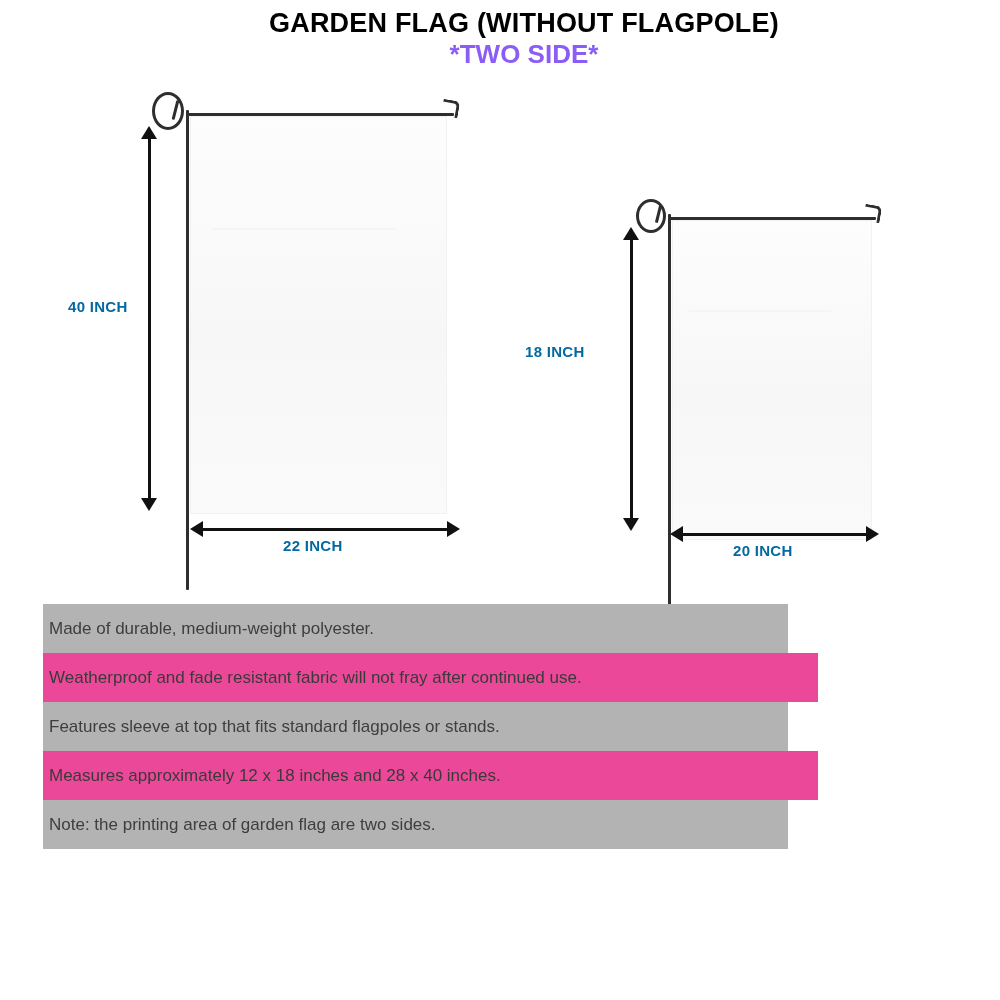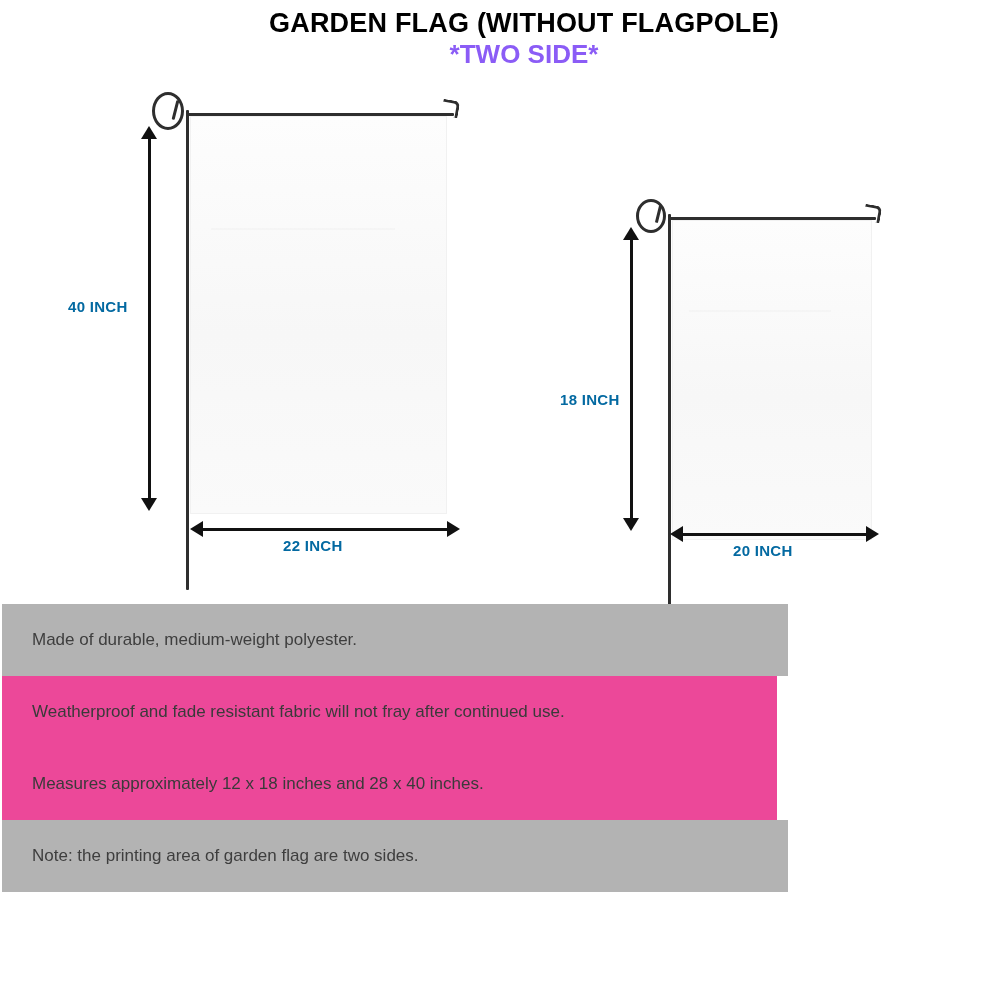--- a/index.html
+++ b/index.html
@@ -134,27 +134,28 @@
   }
 
   
   #feature-list {
     position: absolute;
     left: 2px;
     top: 604px;
     width: 786px;
   }
   .feature-row {
-    height: 72px;
+    height: 49px;
     display: flex;
     align-items: center;
-    padding-left: 30px;
+    padding-left: 6px;
     box-sizing: border-box;
     font-size: 17px;
     color: #3a3a3a;
+    margin-left: 41px;
   }
   .feature-row.shaded {
     background: #b3b3b3;
   }
   .feature-row.plain {
     background: #ec4899;
     width: 775px;
   }
   .feature-row.shaded .feature-text {
     color: #3e3e3e;
@@ -204,34 +205,37 @@
   <div class="pole-top-bar" style="left:668px; top:217px; width:208px;"></div>
 
   <div class="pole-hook" style="left:636px; top:199px; width:24px; height:28px;"></div>
   <div class="pole" style="left:657px; top:205px; height:18px; transform:rotate(14deg);"></div>
 
   <div class="pole-tip" style="left:864px; top:205px;"></div>
 
   <div class="dim-line-v" style="left:630px; top:236px; height:288px;"></div>
   <div class="arrow arrow-up" style="left:623px; top:227px;"></div>
   <div class="arrow arrow-down" style="left:623px; top:518px;"></div>
-  <div class="dim-label" style="left:560px; top:343px;margin-top:48px;">18 INCH</div>
+  <div class="dim-label" style="left:525px; top:343px;">18 INCH</div>
 
   <div class="dim-line-h" style="left:680px; top:533px; width:188px;"></div>
   <div class="arrow arrow-left" style="left:670px; top:526px;"></div>
   <div class="arrow arrow-right" style="left:866px; top:526px;"></div>
   <div class="dim-label" style="left:733px; top:542px;">20 INCH</div>
 </div>
 
 <div id="feature-list">
   <div class="feature-row shaded">
     <span class="feature-text">Made of durable, medium-weight polyester.</span>
   </div>
   <div class="feature-row plain">
     <span class="feature-text">Weatherproof and fade resistant fabric will not fray after continued use.</span>
   </div>
+  <div class="feature-row shaded">
+    <span class="feature-text">Features sleeve at top that fits standard flagpoles or stands.</span>
+  </div>
   <div class="feature-row plain">
     <span class="feature-text">Measures approximately 12 x 18 inches and 28 x 40 inches.</span>
   </div>
   <div class="feature-row shaded">
     <span class="feature-text">Note: the printing area of garden flag are two sides.</span>
   </div>
 </div>
 
 </body></html>

